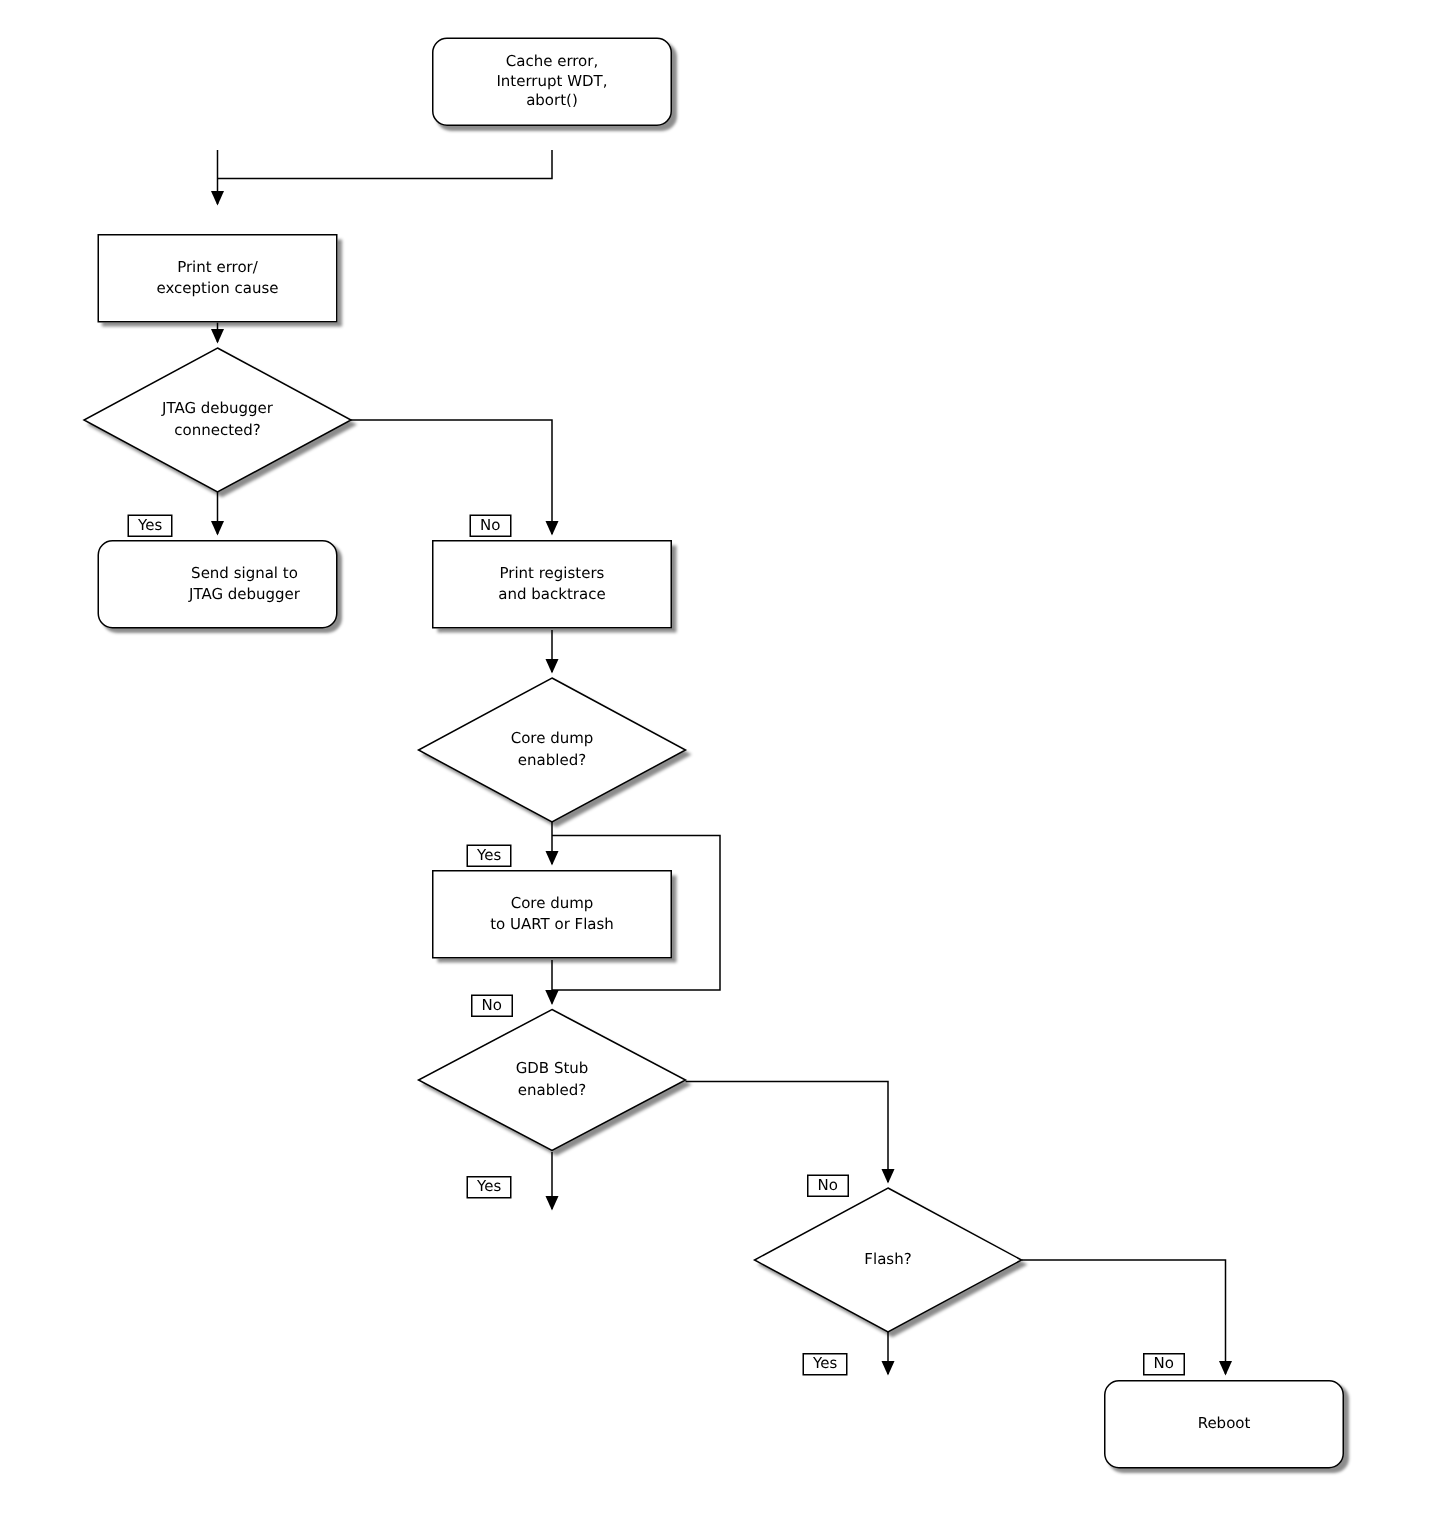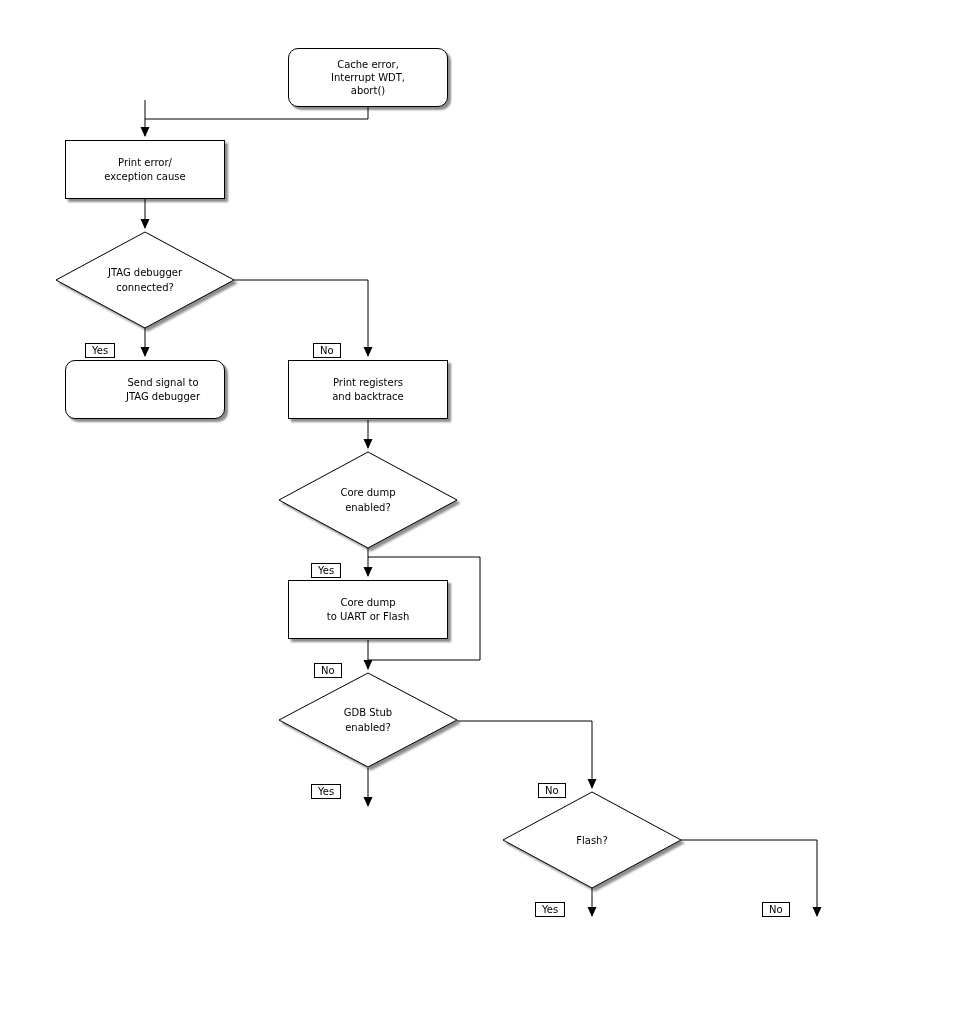--- a/index.html
+++ b/index.html
@@ -100,31 +100,32 @@
     <polyline class="edge" points="457,721 592,721 592,788" marker-end="url(#arrow)"></polyline>
     <polyline class="edge" points="592,888 592,916" marker-end="url(#arrow)"></polyline>
     <polyline class="edge" points="681,840 817,840 817,916" marker-end="url(#arrow)"></polyline>
 
     <polygon class="diamond" filter="url(#ds)" points="145,232 234,280 145,328 56,280"></polygon>
     <polygon class="diamond" filter="url(#ds)" points="368,452 457,500 368,548 279,500"></polygon>
     <polygon class="diamond" filter="url(#ds)" points="368,673 457,720 368,767 279,720"></polygon>
     <polygon class="diamond" filter="url(#ds)" points="592,792 681,840 592,888 503,840"></polygon>
   </svg>
 
-  <div class="node rounded" style="left:288px; top:48px; line-height:13px;">Cache error,
+  <div class="node rounded" style="left:288px; top:25px; line-height:13px;">Cache error,
 Interrupt WDT,
 abort()</div>
-  <div class="node" style="left:65px; top:140px;">Print error/
+  <div class="node" style="left:65px; top:156px;">Print error/
 exception cause</div>
   <div class="node rounded" style="left:65px; top:360px;padding-left:36px;">Send signal to
 JTAG debugger</div>
   <div class="node" style="left:288px; top:360px;">Print registers
 and backtrace</div>
   <div class="node" style="left:288px; top:580px;">Core dump
 to UART or Flash</div>
+  <div class="node rounded" style="left:736px; top:920px;">Reboot</div>
 
   <div class="dlabel" style="left:145px; top:280px;">JTAG debugger
 connected?</div>
   <div class="dlabel" style="left:368px; top:500px;">Core dump
 enabled?</div>
   <div class="dlabel" style="left:368px; top:720px;">GDB Stub
 enabled?</div>
   <div class="dlabel" style="left:592px; top:840px;">Flash?</div>
 
   <div class="elabel" style="left:85px; top:343px;">Yes</div>

